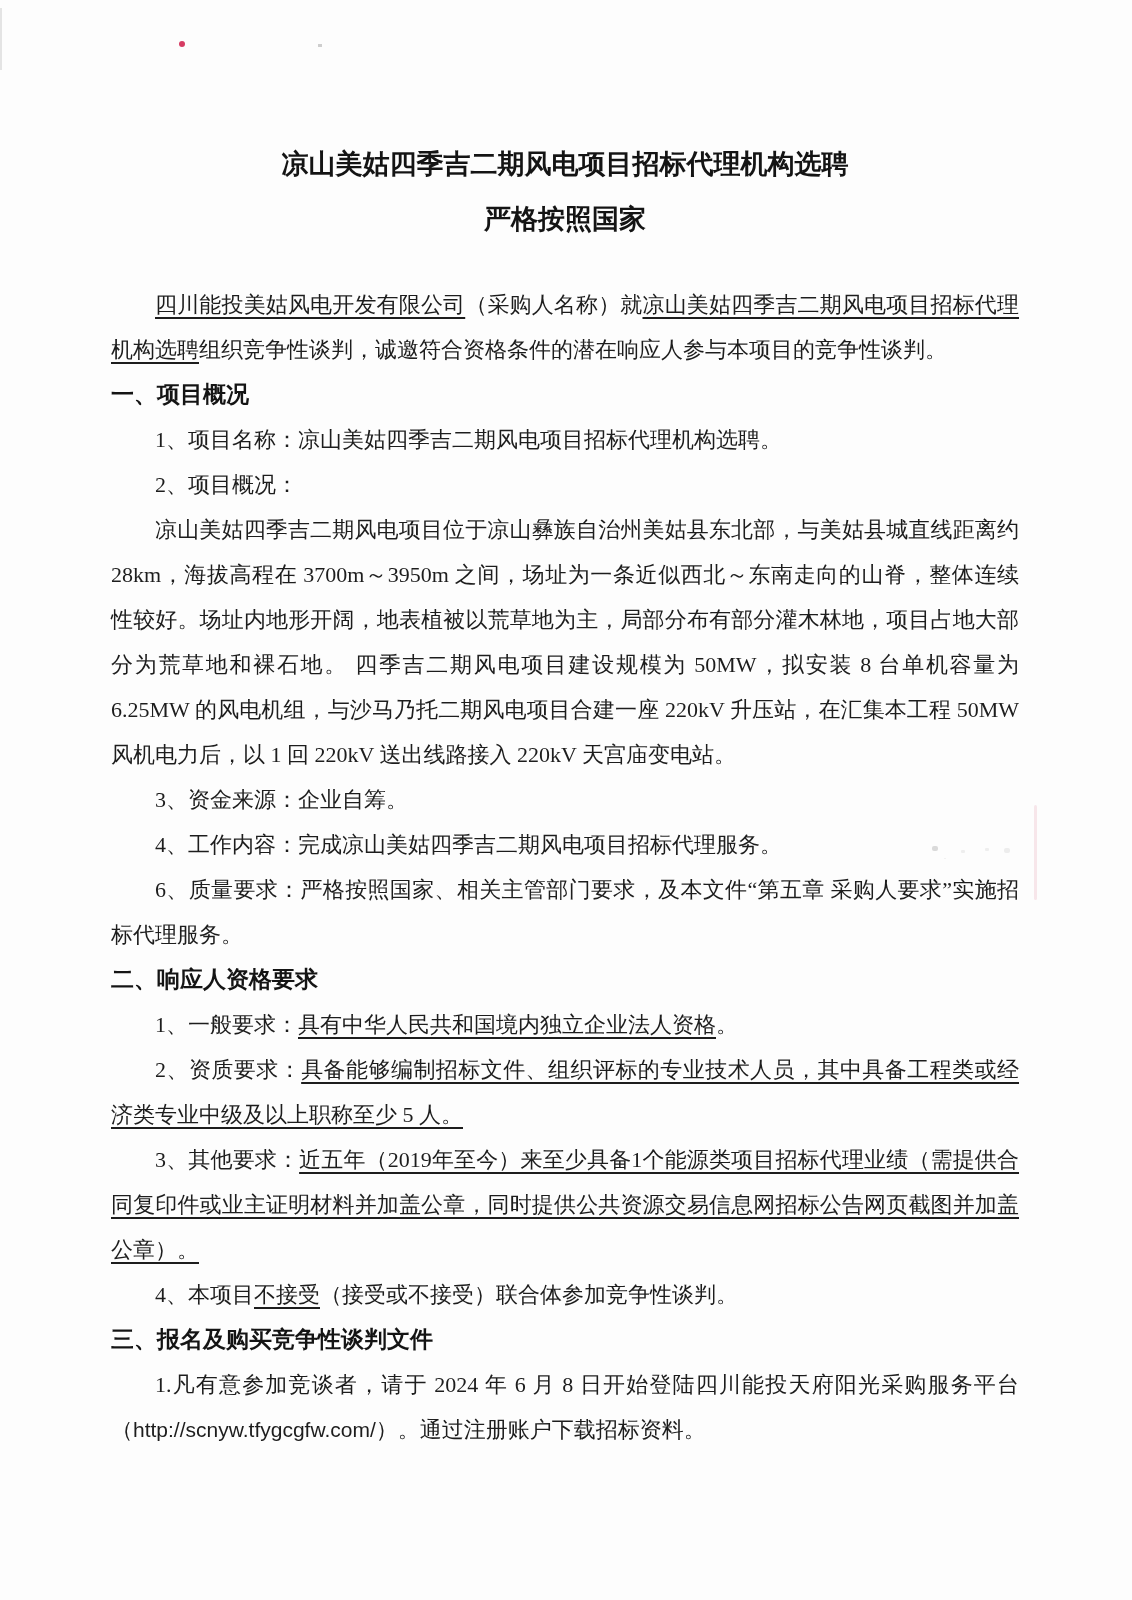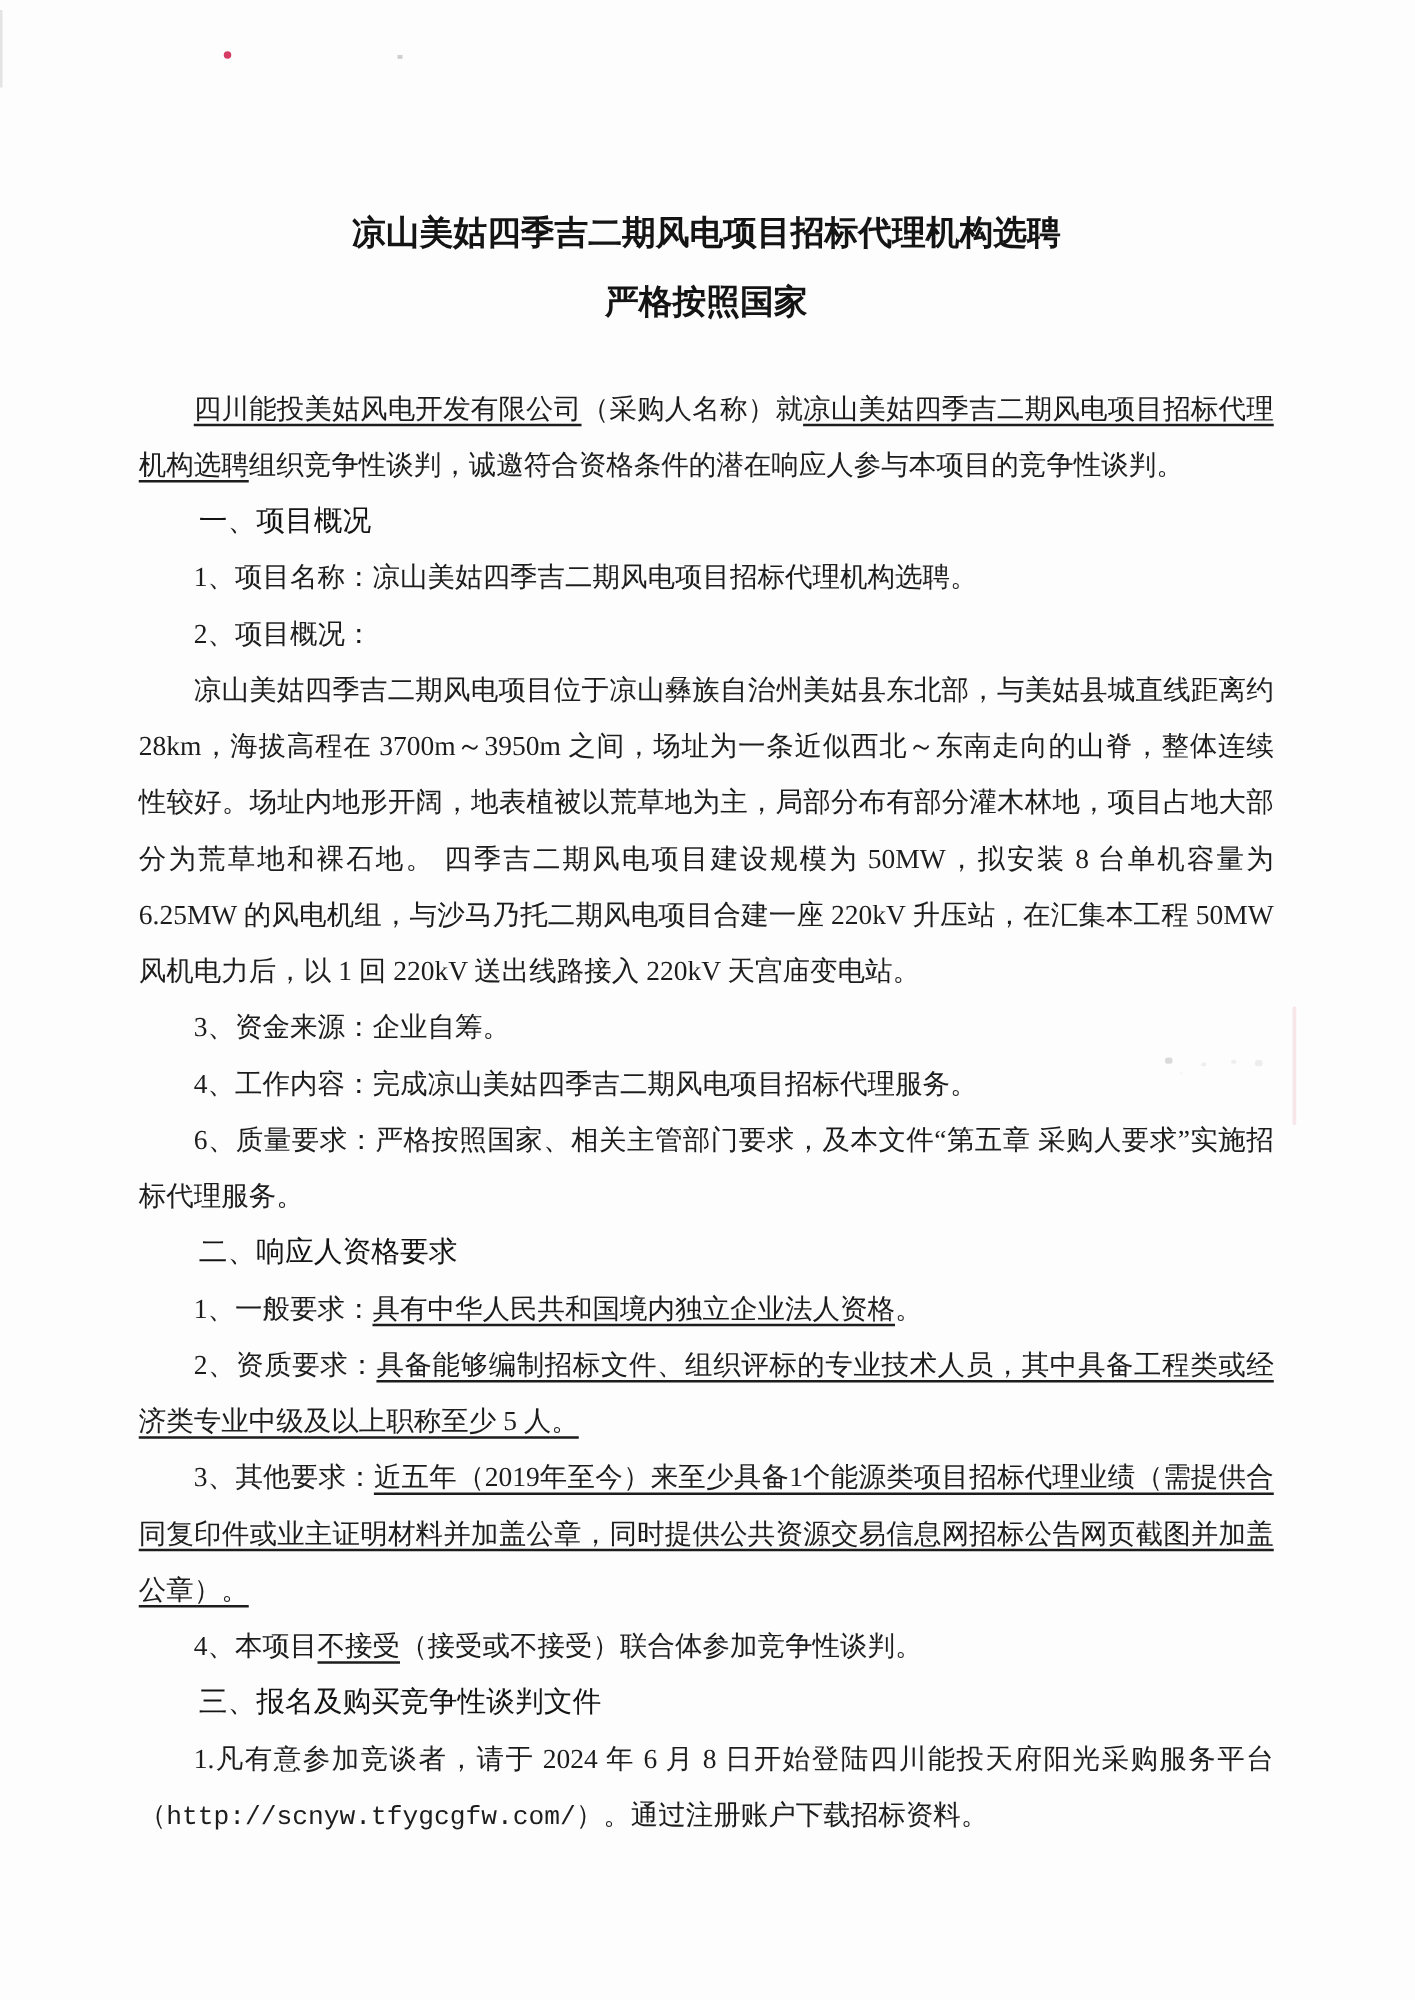--- a/index.html
+++ b/index.html
@@ -6,55 +6,54 @@
   .page {
     position:relative;
     width:1132px; height:1600px;
     background:#fdfdfd;
     overflow:hidden;
     font-family:"Liberation Serif", serif;
     color:#1d1d1d;
   }
   .doc {
     position:absolute;
-    left:111px; top:159px; width:908px;
+    left:111px; top:137px; width:908px;
   }
   .doc-title {
     margin:0 0 35px 0;
     font-family:"Liberation Sans", sans-serif;
     font-weight:bold;
     font-size:27px;
     line-height:55px;
     text-align:center;
     color:#141414;
   }
   .doc-title span { display:block; }
   .body-text p, .body-text h2 {
     margin:0;
     font-size:22px;
     line-height:45px;
     text-align:justify;
     text-justify:inter-ideograph;
   }
   .body-text h2 {
     font-family:"Liberation Sans", sans-serif;
-    font-weight:normal;
+    font-weight:bold;
     font-size:23px;
     color:#141414;
     text-align:left;
-    margin-left:48px;
   }
   .indent { text-indent:2em; }
   .u {
     text-decoration:underline;
     text-decoration-thickness:1.5px;
     text-underline-offset:5px;
     margin-top:12px;
   }
-  .mono { font-family:Liberation Mono, monospace; font-size:21px; }
+  .mono { font-family:Liberation Sans, sans-serif; font-size:21px; }
   
   .red-dot {
     position:absolute; left:179px; top:41px;
     width:6px; height:6px; border-radius:50%;
     background:#d63c63;
   }
   .gray-speck {
     position:absolute; left:318px; top:44px;
     width:4px; height:3px; background:#b5b5b5; opacity:.65;
   }

